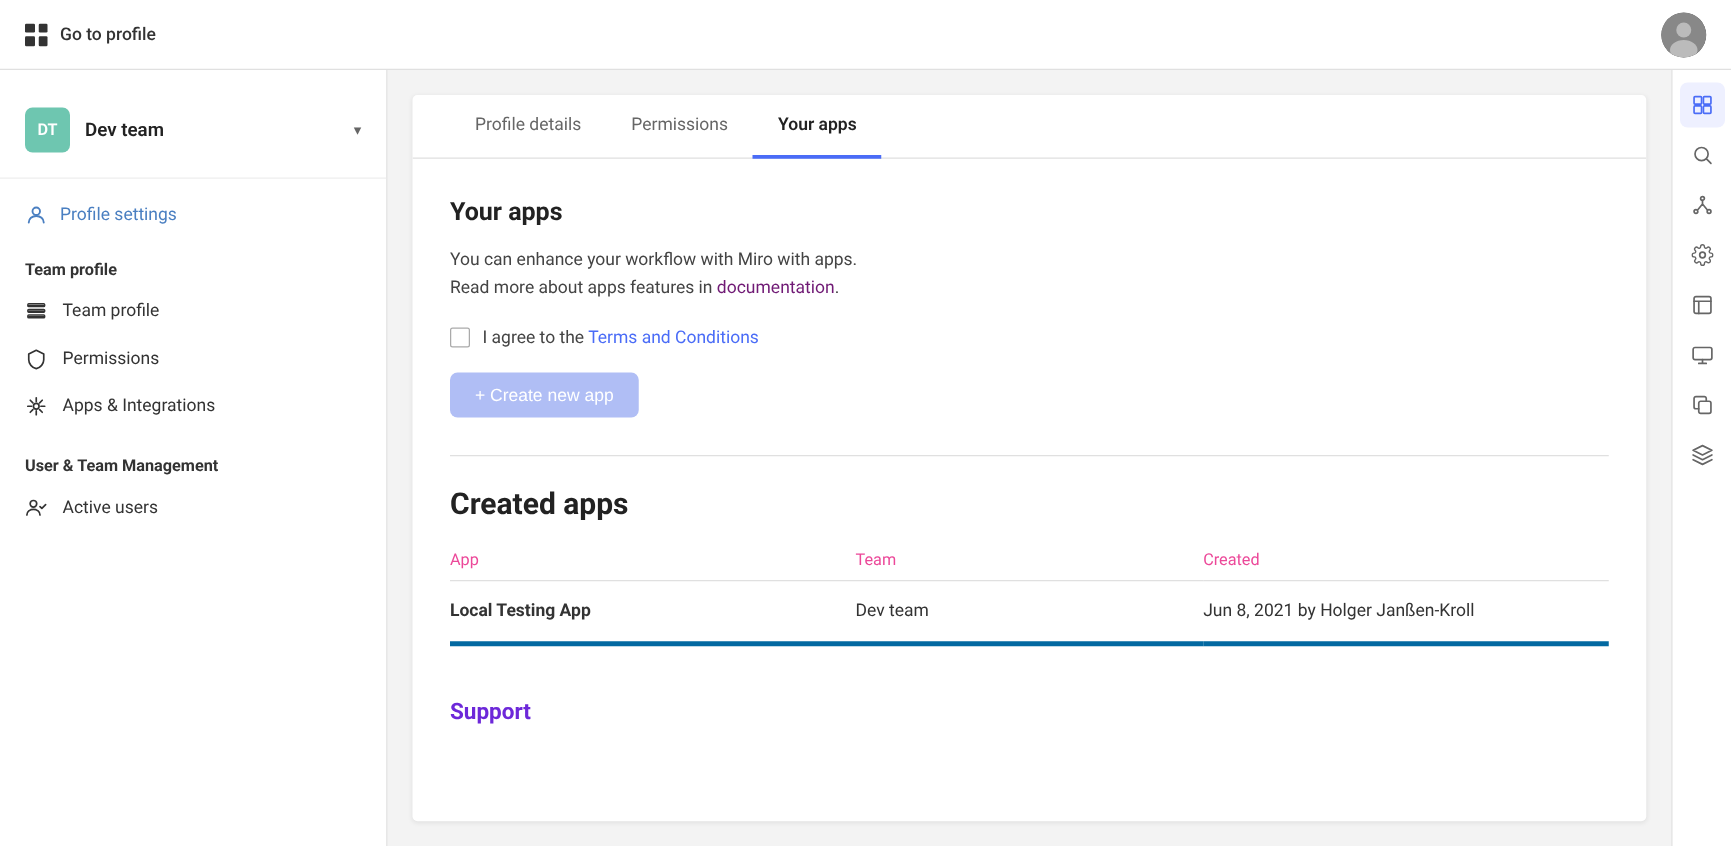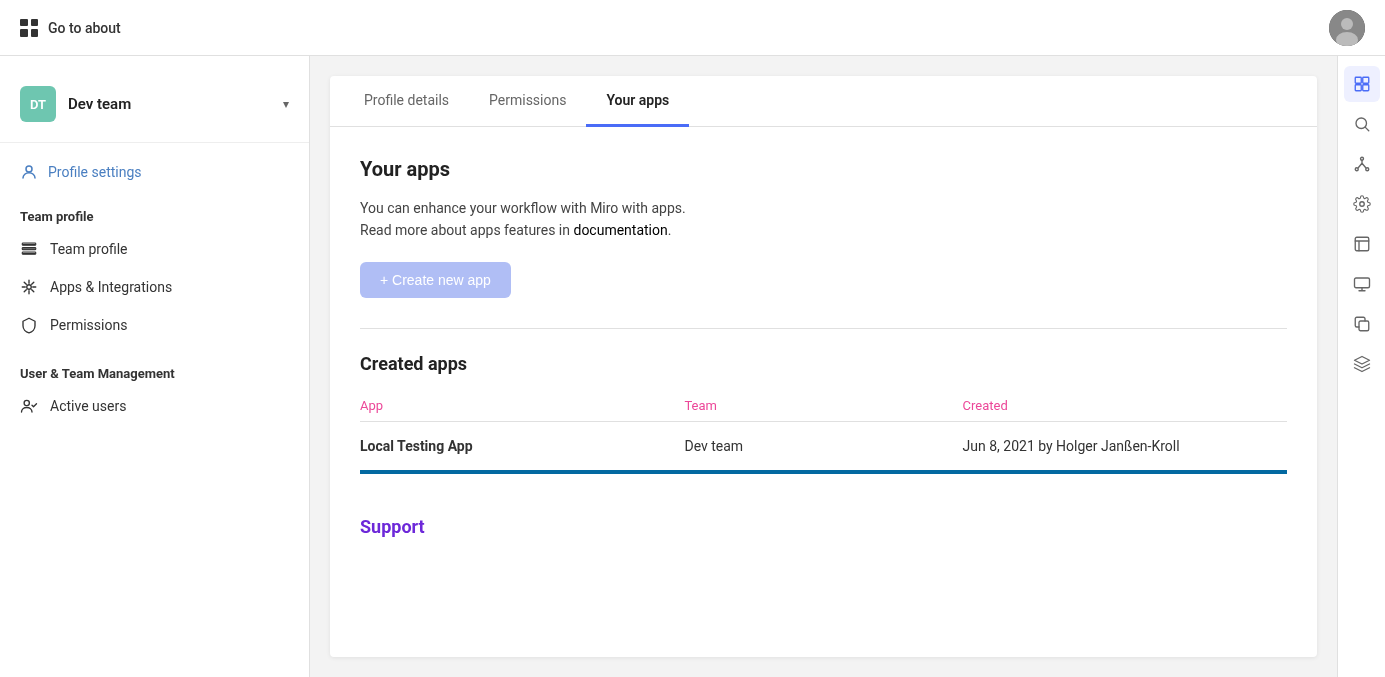--- a/index.html
+++ b/index.html
@@ -161,21 +161,21 @@
       overflow-y: auto;
       margin: 20px;
       border-radius: 4px;
       box-shadow: 0 1px 4px rgba(0,0,0,0.08);
     }
 
     
     .tabs {
       display: flex;
       border-bottom: 1px solid #e0e0e0;
-      padding: 0 14px;
+      padding: 0 30px;
     }
     .tab {
       padding: 16px 20px;
       font-size: 14px;
       color: #666;
       cursor: pointer;
       border-bottom: 3px solid transparent;
       margin-bottom: -1px;
       white-space: nowrap;
     }
@@ -195,21 +195,21 @@
       color: #222;
       margin-bottom: 16px;
     }
     .description {
       font-size: 14px;
       color: #444;
       line-height: 1.6;
       margin-bottom: 20px;
     }
     .description a {
-      color: #000000;
+      color: #701a75;
       text-decoration: none;
     }
     .terms-row {
       display: flex;
       align-items: center;
       gap: 10px;
       margin-bottom: 20px;
     }
     .checkbox {
       width: 16px;
@@ -237,21 +237,21 @@
       border: none;
       border-radius: 6px;
       padding: 10px 20px;
       font-size: 14px;
       cursor: pointer;
       margin-bottom: 30px;
     }
 
     
     .created-apps-title {
-      font-size: 18px;
+      font-size: 24px;
       font-weight: 700;
       color: #222;
       margin-bottom: 16px;
     }
     .apps-table {
       width: 100%;
       border-collapse: collapse;
     }
     .apps-table th {
       text-align: left;
@@ -311,21 +311,21 @@
 <body>
 
 <div class="topbar">
   <div class="topbar-left">
     <div class="topbar-grid-icon">
       <span></span>
         <span></span>
         <span></span>
         <span></span>
     </div>
-    <span class="topbar-title">Go to about</span>
+    <span class="topbar-title">Go to profile</span>
   </div>
   <div class="avatar">
     <div class="avatar-img">
       <svg width="36" height="36" viewBox="0 0 36 36">
         <circle cx="18" cy="18" r="18" fill="#888"></circle>
         <circle cx="18" cy="14" r="6" fill="#bbb"></circle>
         <ellipse cx="18" cy="30" rx="11" ry="8" fill="#bbb"></ellipse>
       </svg>
     </div>
   </div>
@@ -364,35 +364,35 @@
           <rect x="3" y="10" width="18" height="3" rx="1" fill="none" stroke="#333" stroke-width="1.5"></rect>
           <rect x="3" y="16" width="18" height="3" rx="1" fill="none" stroke="#333" stroke-width="1.5"></rect>
         </svg>
       </div>
       <span>Team profile</span>
     </div>
 
     <div class="nav-item">
       <div class="nav-icon">
         <svg width="18" height="18" viewBox="0 0 24 24" fill="none">
+          <path d="M12 3L4 7v6c0 4.4 3.4 8.5 8 9.5 4.6-1 8-5.1 8-9.5V7l-8-4z" stroke="#333" stroke-width="1.8" stroke-linejoin="round"></path>
+        </svg>
+      </div>
+      <span>Permissions</span>
+    </div>
+
+    <div class="nav-item">
+      <div class="nav-icon">
+        <svg width="18" height="18" viewBox="0 0 24 24" fill="none">
           <path d="M12 3v4M12 17v4M3 12h4M17 12h4" stroke="#333" stroke-width="1.8" stroke-linecap="round"></path>
           <circle cx="12" cy="12" r="3" stroke="#333" stroke-width="1.8"></circle>
           <path d="M5.6 5.6l2.8 2.8M15.6 15.6l2.8 2.8M18.4 5.6l-2.8 2.8M8.4 15.6l-2.8 2.8" stroke="#333" stroke-width="1.8" stroke-linecap="round"></path>
         </svg>
       </div>
       <span>Apps &amp; Integrations</span>
-    </div>
-
-    <div class="nav-item">
-      <div class="nav-icon">
-        <svg width="18" height="18" viewBox="0 0 24 24" fill="none">
-          <path d="M12 3L4 7v6c0 4.4 3.4 8.5 8 9.5 4.6-1 8-5.1 8-9.5V7l-8-4z" stroke="#333" stroke-width="1.8" stroke-linejoin="round"></path>
-        </svg>
-      </div>
-      <span>Permissions</span>
     </div>
 
     <div class="section-label" style="margin-top: 14px;">User &amp; Team Management</div>
 
     <div class="nav-item">
       <div class="nav-icon">
         <svg width="20" height="20" viewBox="0 0 24 24" fill="none">
           <circle cx="9" cy="8" r="3.5" stroke="#333" stroke-width="1.8"></circle>
           <path d="M2 20c0-3.5 3.1-6 7-6s7 2.5 7 6" stroke="#333" stroke-width="1.8" stroke-linecap="round"></path>
           <path d="M16 11l2 2 4-4" stroke="#333" stroke-width="1.8" stroke-linecap="round" stroke-linejoin="round"></path>
@@ -421,20 +421,27 @@
 
       
       <div class="section-title">Your apps</div>
 
       <p class="description">
         <span>You can enhance your workflow with Miro with apps.</span><br>
         <span>Read more about apps features in</span>
         <a href="#">documentation</a>.
       </p>
 
+      <div class="terms-row">
+        <div class="checkbox"></div>
+        <span class="terms-text">
+          <span>I agree to the</span>
+          <a href="#">Terms and Conditions</a>
+        </span>
+      </div>
 
       <button class="create-btn">+ Create new app</button>
 
       
       <div style="border-top: 1px solid #e0e0e0; margin-bottom: 24px;"></div>
 
       
       <div class="created-apps-title">Created apps</div>
 
       <table class="apps-table">

